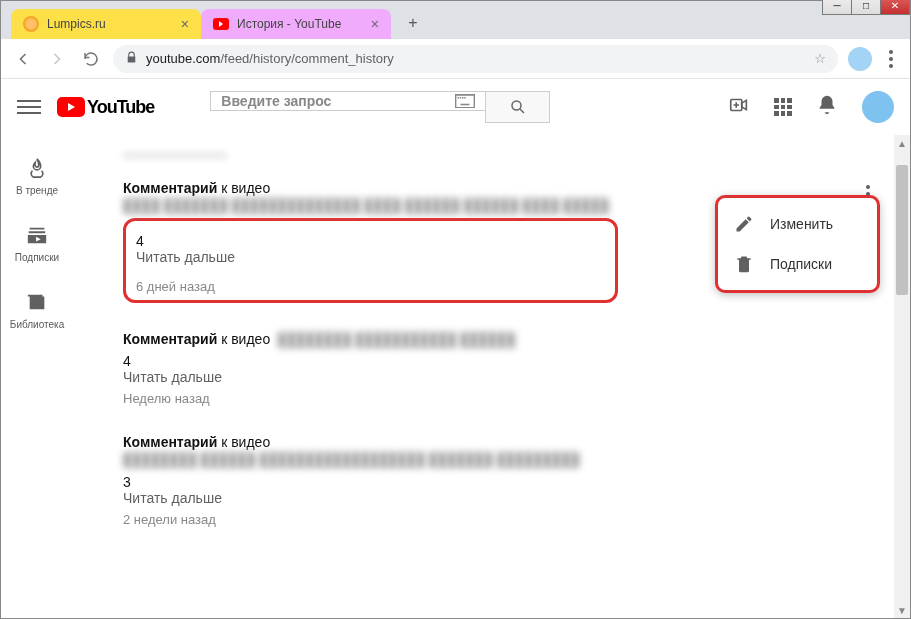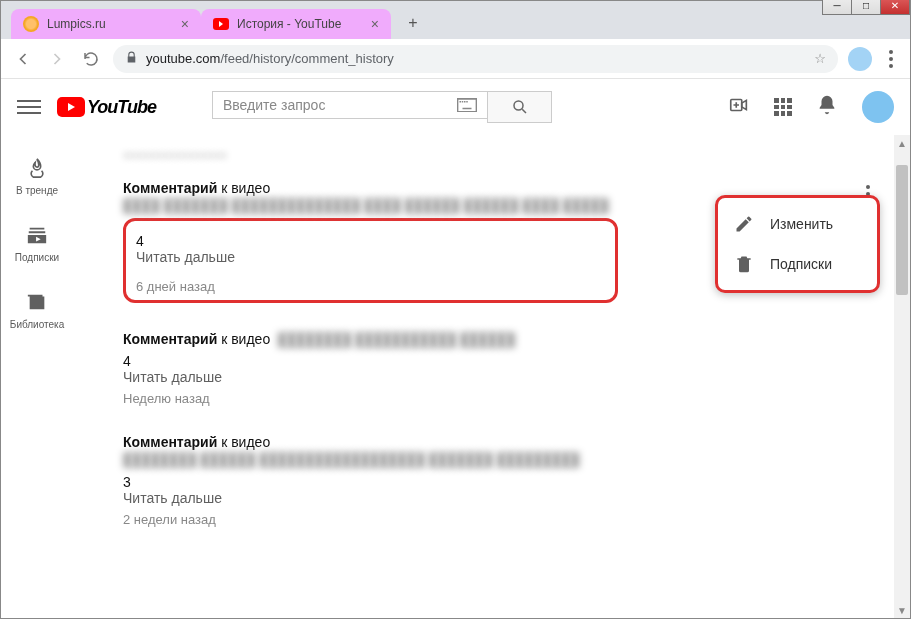--- a/index.html
+++ b/index.html
@@ -7,46 +7,46 @@
 
 
 .window { width: 911px; height: 619px; border: 1px solid #888; background: #fff; display: flex; flex-direction: column; }
 .win-controls { position: absolute; right: 0; top: 0; display: flex; }
 .win-btn { width: 30px; height: 20px; border: 1px solid #7a7a7a; background: linear-gradient(#eee,#ddd); display: flex; align-items: center; justify-content: center; font-size: 10px; margin-left: -1px; }
 .win-btn.close { background: linear-gradient(#e06060,#c43030); color: #fff; }
 
 
 .tabstrip { height: 38px; background: #dee1e6; display: flex; align-items: flex-end; padding-left: 10px; padding-top: 10px; }
 .tab { height: 30px; background: #f0abfc; border-radius: 8px 8px 0 0; padding: 0 12px; display: flex; align-items: center; gap: 8px; font-size: 12px; color: #444; min-width: 190px; max-width: 230px; }
-.tab.inactive { background: #f0abfc; }
+.tab.inactive { background: #fde047; }
 .tab .favicon { width: 16px; height: 16px; border-radius: 50%; flex-shrink: 0; }
 .tab .title { flex: 1; white-space: nowrap; overflow: hidden; text-overflow: ellipsis; }
 .tab .x { color: #666; font-size: 14px; }
 .newtab-btn { width: 28px; height: 28px; border-radius: 50%; display: flex; align-items: center; justify-content: center; color: #555; font-size: 16px; margin-left: 8px; margin-bottom: 2px; }
 
 
 .address-row { height: 40px; background: #fff; border-bottom: 1px solid #e3e3e3; display: flex; align-items: center; padding: 0 10px; gap: 10px; }
 .nav-btn { width: 24px; height: 24px; color: #777; display: flex; align-items: center; justify-content: center; }
 .url-box { flex: 1; height: 28px; background: #f1f3f4; border-radius: 14px; display: flex; align-items: center; padding: 0 12px; gap: 8px; font-size: 13px; color: #5f6368; }
 .url-box .lock { color: #5f6368; }
 .url-box .domain { color: #202124; }
 .url-box .star { margin-left: auto; color: #888; }
 .profile-dot { width: 24px; height: 24px; background: #a3d3f5; border-radius: 50%; }
 .menu-dots { width: 18px; display: flex; flex-direction: column; align-items: center; gap: 3px; }
 .menu-dots span { width: 4px; height: 4px; background: #606060; border-radius: 50%; }
 
 
 .yt-header { height: 56px; display: flex; align-items: center; padding: 0 16px; gap: 16px; }
 .hamburger { width: 24px; display: flex; flex-direction: column; gap: 4px; }
 .hamburger span { height: 2px; background: #606060; }
-.yt-logo { display: flex; align-items: center; gap: 2px; font-weight: bold; font-size: 18px; letter-spacing: -1px; font-style: italic; }
+.yt-logo { display: flex; align-items: center; gap: 2px; font-weight: bold; font-size: 18px; letter-spacing: -1px; }
 .yt-logo .play { width: 28px; height: 20px; background: #ff0000; border-radius: 5px; display: flex; align-items: center; justify-content: center; }
 .yt-logo .play::after { content: ''; border-left: 7px solid #fff; border-top: 4px solid transparent; border-bottom: 4px solid transparent; }
 .search-wrap { flex: 0 0 340px; display: flex; margin-left: 40px; }
-.search-input { flex: 1; height: 28px; border: 1px solid #ccc; border-right: none; padding: 0 10px; font-size: 14px; color: #888; display: flex; align-items: center; justify-content: space-between; }
+.search-input { flex: 1; height: 20px; border: 1px solid #ccc; border-right: none; padding: 0 10px; font-size: 14px; color: #888; display: flex; align-items: center; justify-content: space-between; font-weight: bold; }
 .kbd-icon { width: 20px; height: 14px; border: 1px solid #888; display: flex; flex-wrap: wrap; }
 .search-btn { width: 65px; height: 32px; border: 1px solid #ccc; background: #f8f8f8; display: flex; align-items: center; justify-content: center; color: #666; }
 .yt-right { margin-left: auto; display: flex; align-items: center; gap: 24px; }
 .grid-icon { width: 18px; height: 18px; display: grid; grid-template-columns: repeat(3,1fr); grid-template-rows: repeat(3,1fr); gap: 2px; }
 .grid-icon span { background: #606060; }
 .bell-icon { color: #606060; font-size: 20px; }
 .cam-icon { color: #606060; }
 .yt-avatar { width: 32px; height: 32px; background: #7ec3f0; border-radius: 50%; }
 
 

